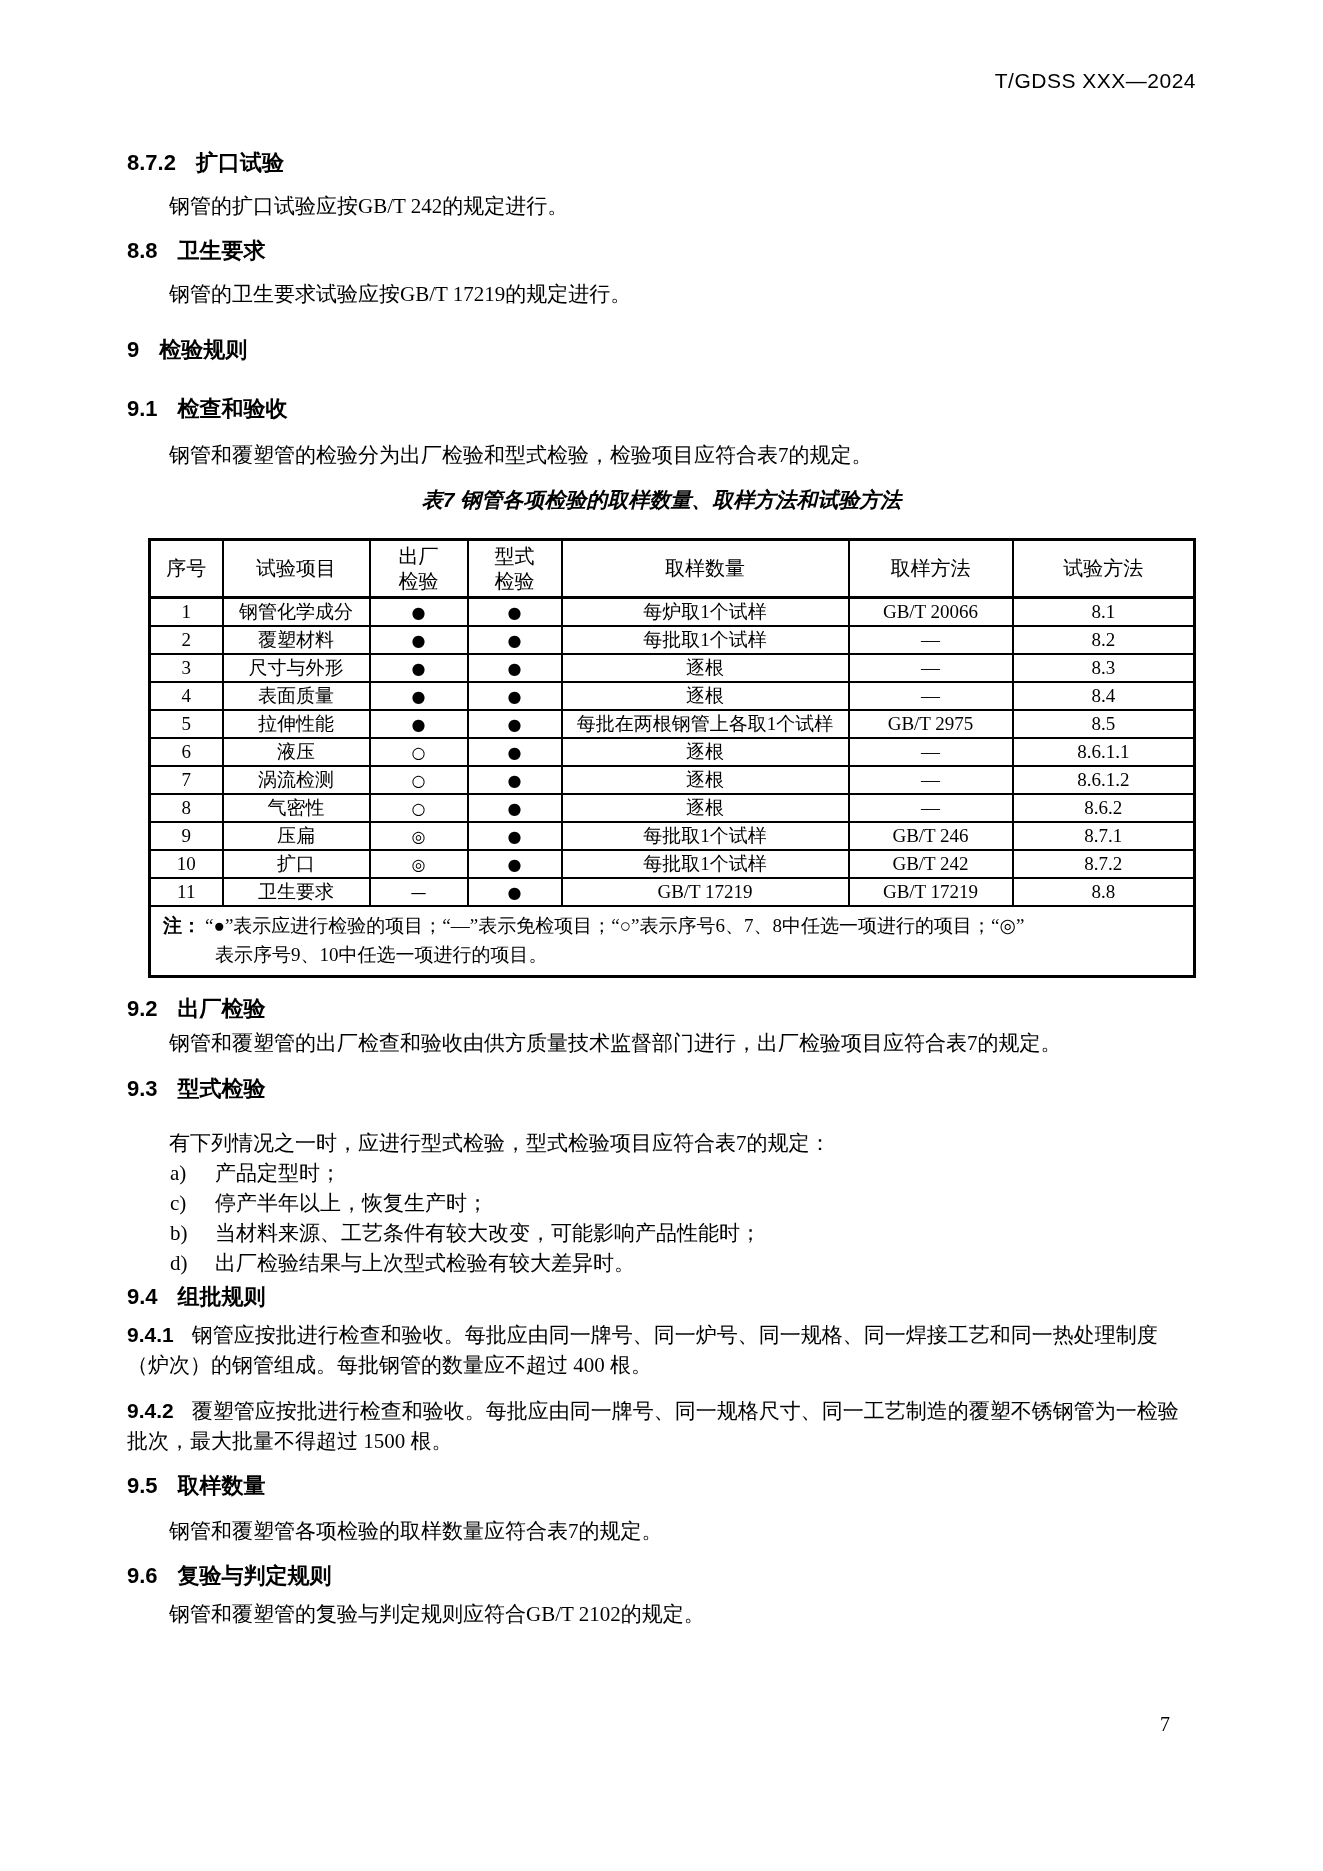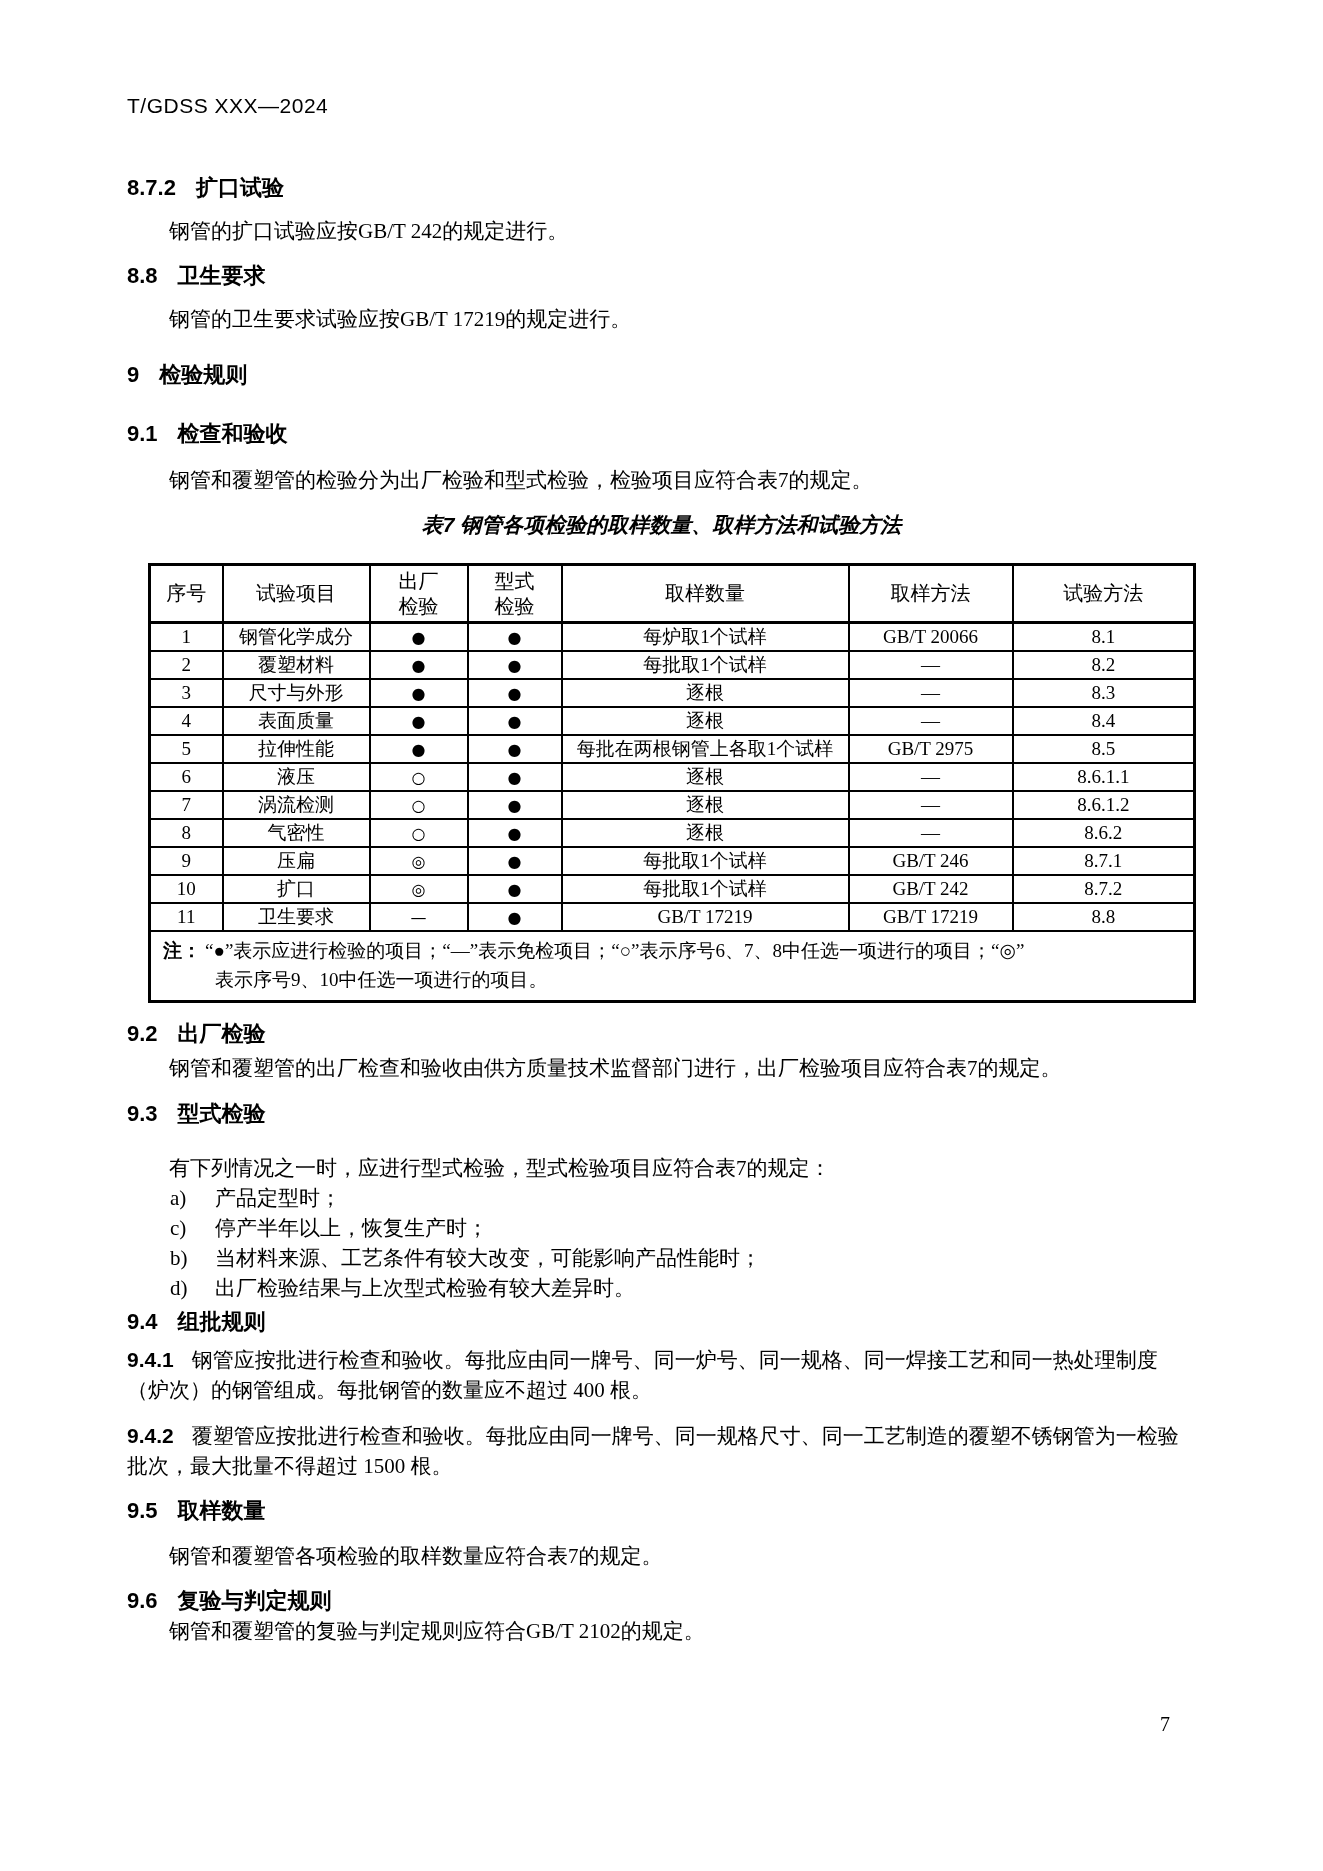--- a/index.html
+++ b/index.html
@@ -9,21 +9,22 @@
     width:1323px; height:1871px;
     background:#ffffff;
     margin:0 auto;
     font-family:"Liberation Serif","DejaVu Sans",serif;
     color:#000;
     overflow:hidden;
   }
   .content { padding:0 127px; }
 
   .header-line {
-    padding-top:93px;
+    padding-top:68px;
+    text-align:right;
     font-family:"Liberation Sans","DejaVu Sans",sans-serif;
     font-size:21px; line-height:26px;
     letter-spacing:0.5px;
   }
 
   .heading {
     font-family:"Liberation Sans","DejaVu Sans",sans-serif;
     font-weight:bold;
     font-size:22px; line-height:30px;
   }
@@ -102,21 +103,21 @@
   .h-92 { margin-top:16px; }
   .p-92 { margin-top:4px; }
   .h-93 { margin-top:16px; }
   .p-93 { margin-top:24px; }
   .h-94 { margin-top:4px; }
   .p-941 { margin-top:8px; }
   .p-942 { margin-top:16px; }
   .h-95 { margin-top:15px; }
   .p-95 { margin-top:15px; }
   .h-96 { margin-top:15px; }
-  .p-96 { }
+  .p-96 { margin-top:8px; }
 
   .page-number {
     position:absolute;
     top:1712px; right:153px;
     font-size:20px; line-height:24px;
   }
 </style>
 </head>
 <body>
 

